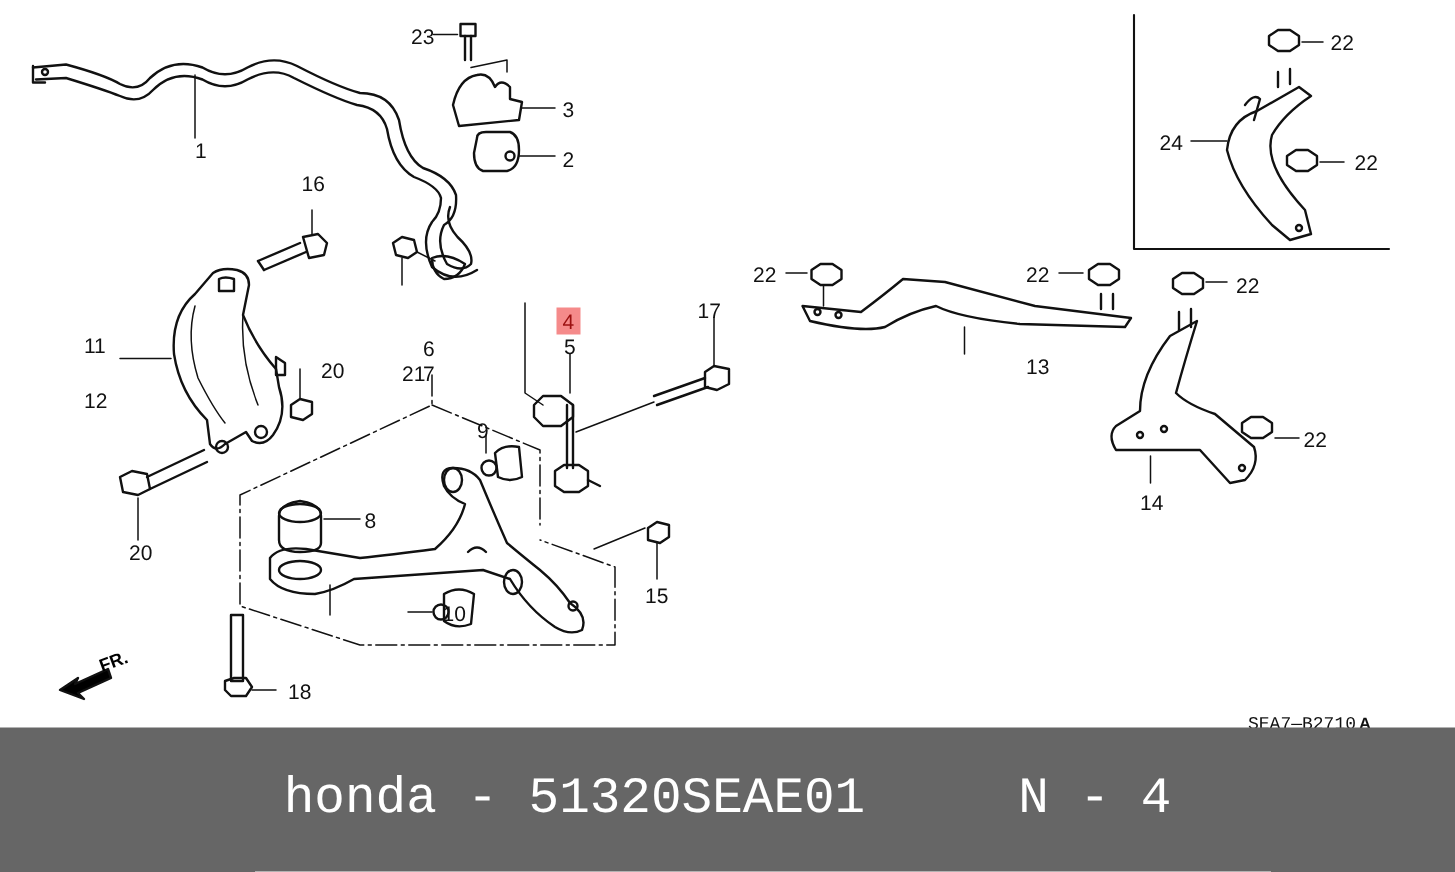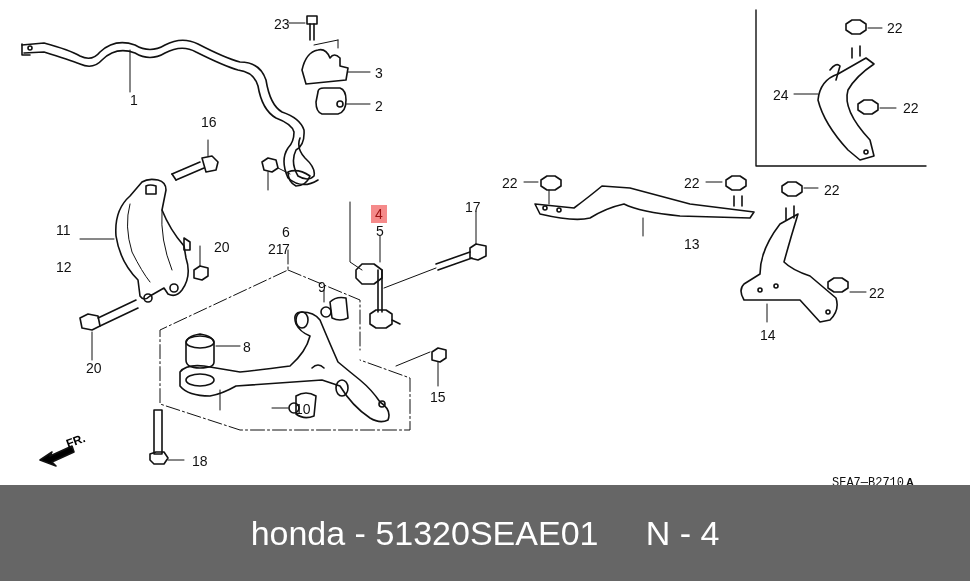--- a/index.html
+++ b/index.html
@@ -6,21 +6,21 @@
   body{width:970px;height:581px;background:#ffffff;position:relative;overflow:hidden;font-family:"Liberation Sans",sans-serif;}
   #diagram{position:absolute;left:0;top:0;width:970px;height:485px;background:#fff;}
   #diagram svg{position:absolute;left:0;top:0;}
   .callout{position:absolute;font-family:"Liberation Sans",sans-serif;font-size:14px;color:#111;line-height:1;white-space:nowrap;}
   .callout.hl{background:#f58a8a;color:#9b1010;padding:2px 4px;}
   #diagram-code{position:absolute;left:832px;top:476px;font-family:"Liberation Mono",monospace;font-size:12px;color:#111;}
   #diagram-code .rev{font-family:"Liberation Sans",sans-serif;font-weight:bold;font-size:11px;margin-left:2px;}
   #front-label{position:absolute;left:66px;top:434px;font-weight:bold;font-size:12px;transform:rotate(-20deg);color:#000;}
   #watermark{position:absolute;left:175px;top:378px;font-family:"Liberation Sans",sans-serif;font-size:118px;color:transparent;-webkit-text-stroke:1.4px #c9c9c9;letter-spacing:4px;line-height:1;pointer-events:none;}
   #footer{position:absolute;left:0;top:485px;width:970px;height:96px;background:#666666;display:flex;align-items:center;justify-content:center;}
-  #footer-text{color:#ffffff;font-family:Liberation Sans, sans-serif;font-size:34px;letter-spacing:0;white-space:pre;}
+  #footer-text{color:#ffffff;font-family:Liberation Mono, monospace;font-size:34px;letter-spacing:0;white-space:pre;}
 </style>
 </head>
 <body>
 
 <div id="diagram">
   <svg width="970" height="485" viewBox="0 0 970 485" fill="none" stroke="#111" stroke-width="1.6" stroke-linejoin="round" stroke-linecap="round">
 
     <path d="M756 10 V166 H926" stroke-width="1.4"></path>
 
     <g>

